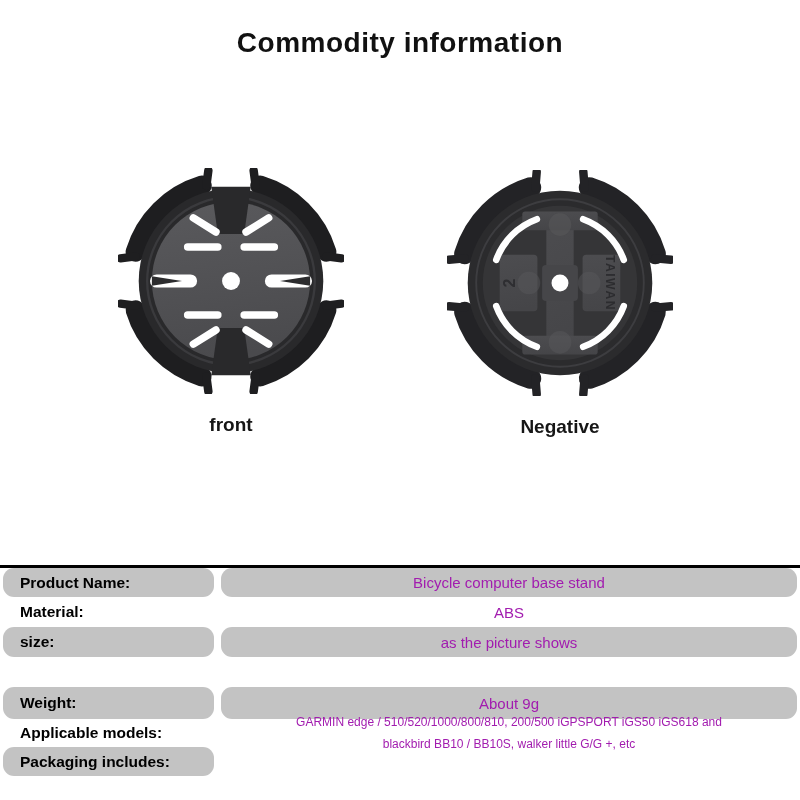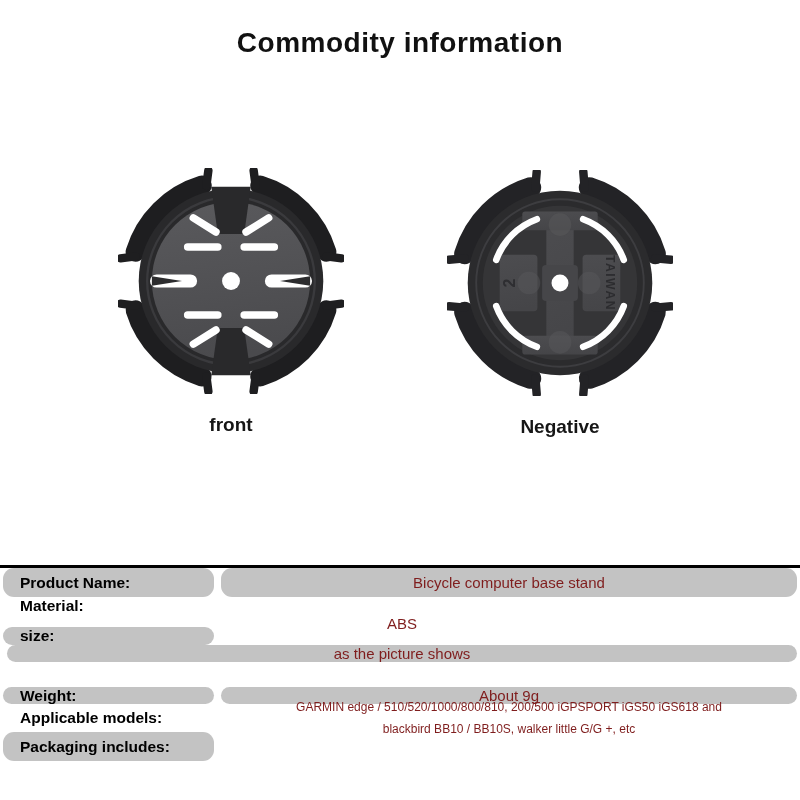--- a/index.html
+++ b/index.html
@@ -16,29 +16,29 @@
   .figure-negative{left:447px;top:170px;}
   .figure svg{display:block;}
   .figure-caption{
     width:226px;text-align:center;margin-top:20px;
     font-size:19px;font-weight:700;color:#161616;
   }
   
   .spec-table{position:absolute;left:0;top:565px;width:800px;}
   .spec-top-border{height:3px;width:800px;background:#000;}
   .spec-row{display:flex;align-items:stretch;}
-  .spec-row.h29{height:29px;} .spec-row.h30{height:30px;flex-direction:column;}
-  .spec-row.h27{height:17px;} .spec-row.h32{height:28px;align-items:center;}
+  .spec-row.h29{height:29px;} .spec-row.h30{height:30px;}
+  .spec-row.h27{height:32px;} .spec-row.h32{height:28px;align-items:center;}
   .spec-label{
     width:194px;margin-left:3px;display:flex;align-items:center;
     padding-left:17px;font-size:15.5px;font-weight:700;color:#000;
   }
   .spec-value{
     flex:1;margin-left:7px;margin-right:3px;display:flex;align-items:center;
-    justify-content:center;text-align:center;font-size:15px;color:#7f1d1d;
+    justify-content:center;text-align:center;font-size:15px;color:#a21caf;
   }
   .spec-row.gray .spec-label,.spec-row.gray .spec-value{background:#c3c3c3;border-radius:11px;}
   .spec-value.small{font-size:12px;line-height:22px;white-space:pre-line;}
 </style>
 </head>
 <body>
 
 <h1 class="page-title">Commodity information</h1>
 
 <figure class="figure figure-front" style="margin:0;">

